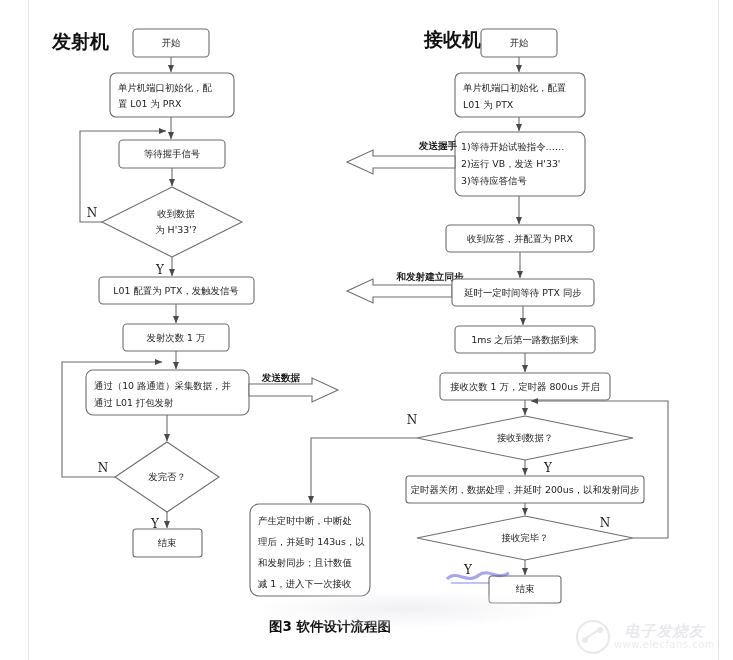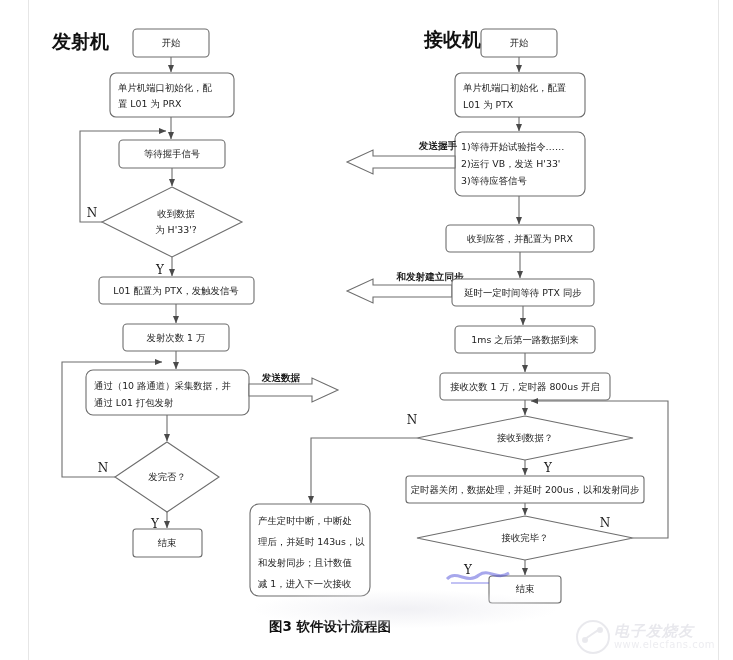--- a/index.html
+++ b/index.html
@@ -7,20 +7,21 @@
     padding: 0;
     background: #ffffff;
   }
   #page {
     position: relative;
     width: 733px;
     height: 660px;
     background: #ffffff;
     font-family: "DejaVu Sans", "Liberation Sans", sans-serif;
     overflow: hidden;
+    text-align: center;
   }
   
   .page-rule {
     position: absolute;
     top: 0;
     bottom: 0;
     width: 1px;
     background: #e6e6e6;
   }
   .page-rule.left  { left: 28px; }

